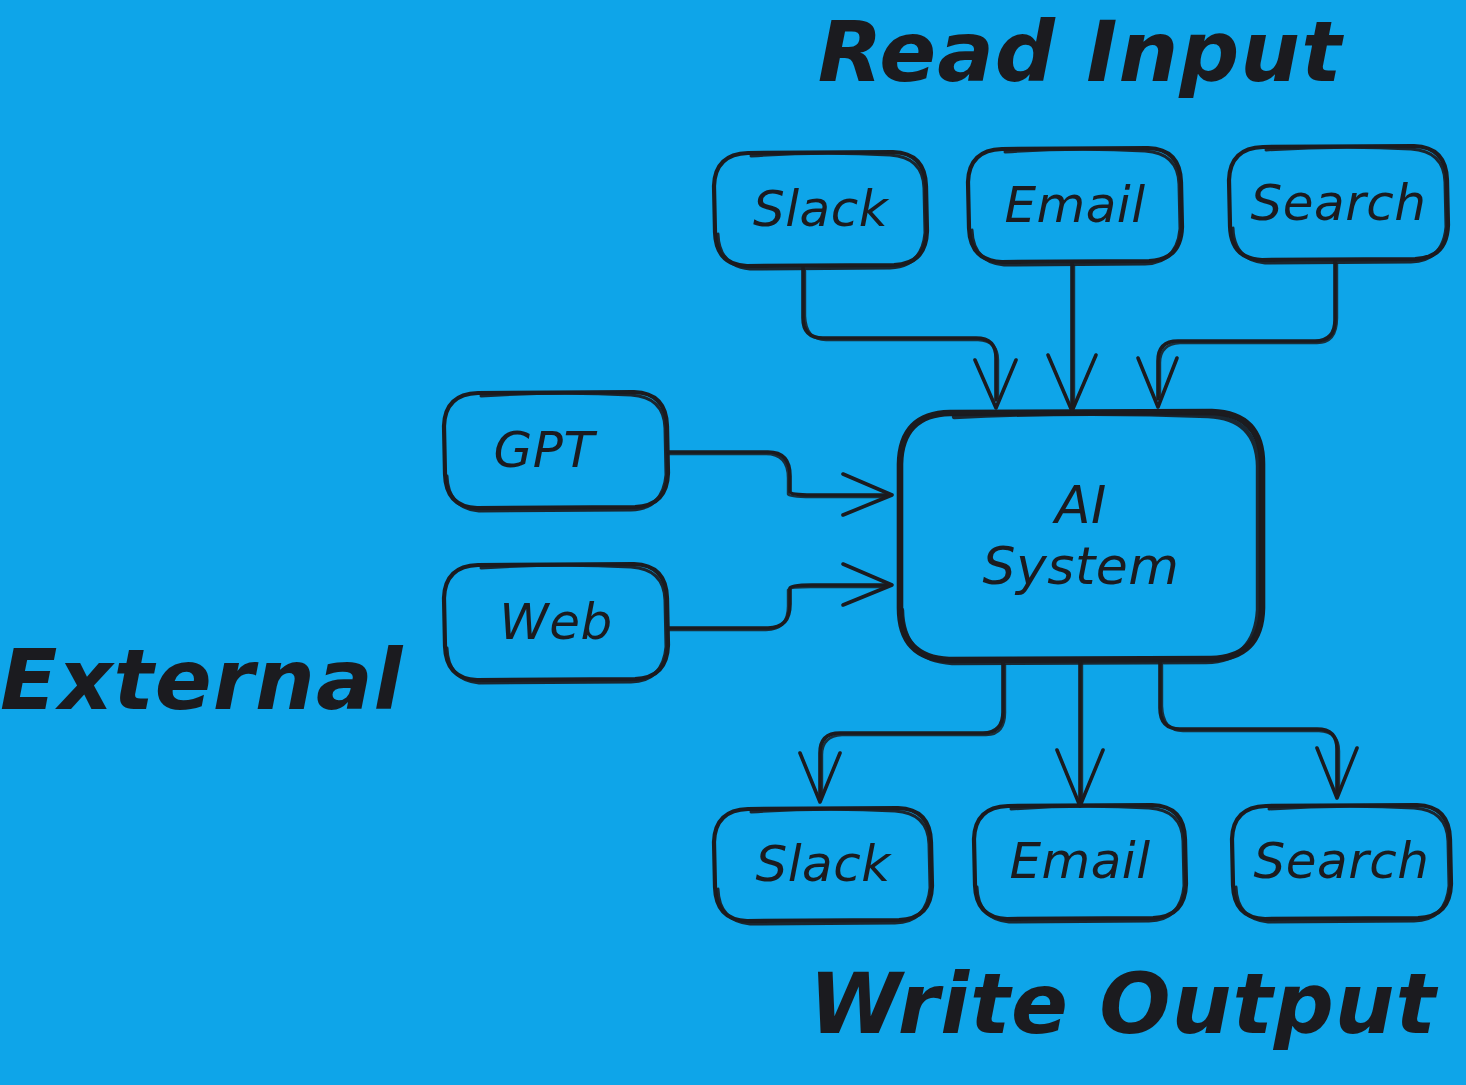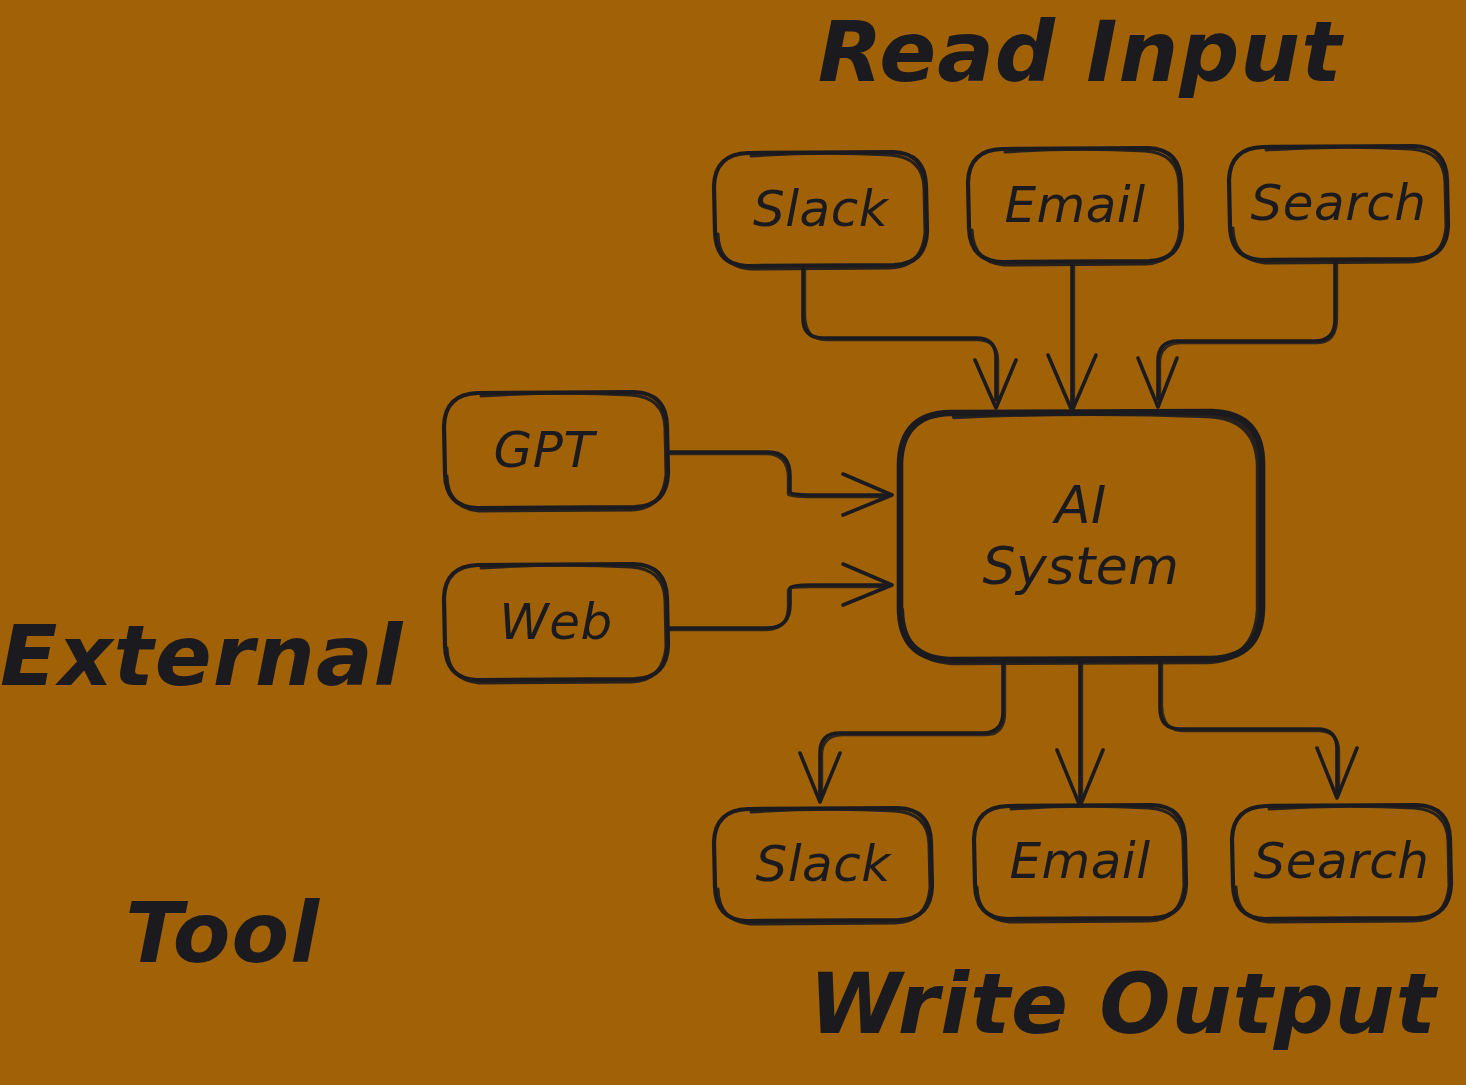--- a/index.html
+++ b/index.html
@@ -10,21 +10,21 @@
   body {
     width: 1466px;
     height: 1085px;
     overflow: hidden;
     font-family: "DejaVu Sans", sans-serif;
   }
   #canvas {
     position: relative;
     width: 1466px;
     height: 1085px;
-    background: #a16207;
+    background: #0ea5e9;
   }
   svg#diagram {
     position: absolute;
     inset: 0;
     width: 1466px;
     height: 1085px;
   }
   .sketch-stroke {
     fill: none;
     stroke: #1b1b1f;
@@ -166,22 +166,21 @@
     <g>
       <path class="sketch-stroke connector" d="M1160,662 L1160,708 Q1160,729 1180,729 L1317,729 Q1337,729 1337,749 L1337,792"></path>
       <path class="sketch-stroke connector-2" d="M1162,665 L1162,706 Q1163,731 1183,731 L1319,731 Q1339,732 1339,751 L1339,790"></path>
       <path class="sketch-stroke arrowhead" d="M1317,748 L1337,798 L1357,748"></path>
     </g>
   </svg>
 
   <div class="section-label center-al" style="left:800px; top:6px; width:560px;">Read Input</div>
 
   <div class="section-label" style="left:0px; top:425px; width:410px;">
-    <div style="text-align:left;">External</div>
-    <div style="text-align:right; padding-right:90px;">Tool</div>
+    <div style="text-align:left;margin-top:24px;">External</div>
   </div>
 
   <div class="section-label center-al" style="left:773px; top:958px; width:600px;margin-left:36px;">Write Output</div>
 
   <div class="node-label" style="left:714px; top:152px; width:213px; height:114px;">Slack</div>
   <div class="node-label" style="left:968px; top:148px; width:214px; height:114px;">Email</div>
   <div class="node-label" style="left:1229px; top:146px; width:219px; height:114px;">Search</div>
 
   <div class="node-label" style="left:432px; top:392px; width:224px; height:116px;">GPT</div>
   <div class="node-label" style="left:444px; top:564px; width:224px; height:116px;">Web</div>

